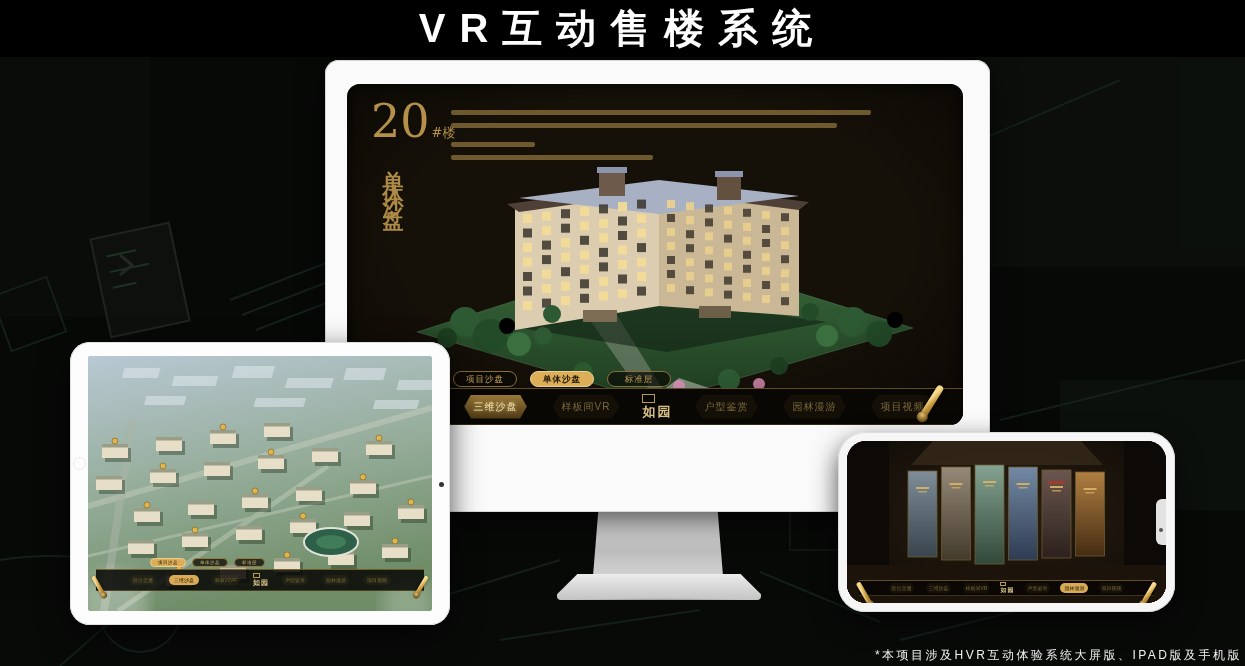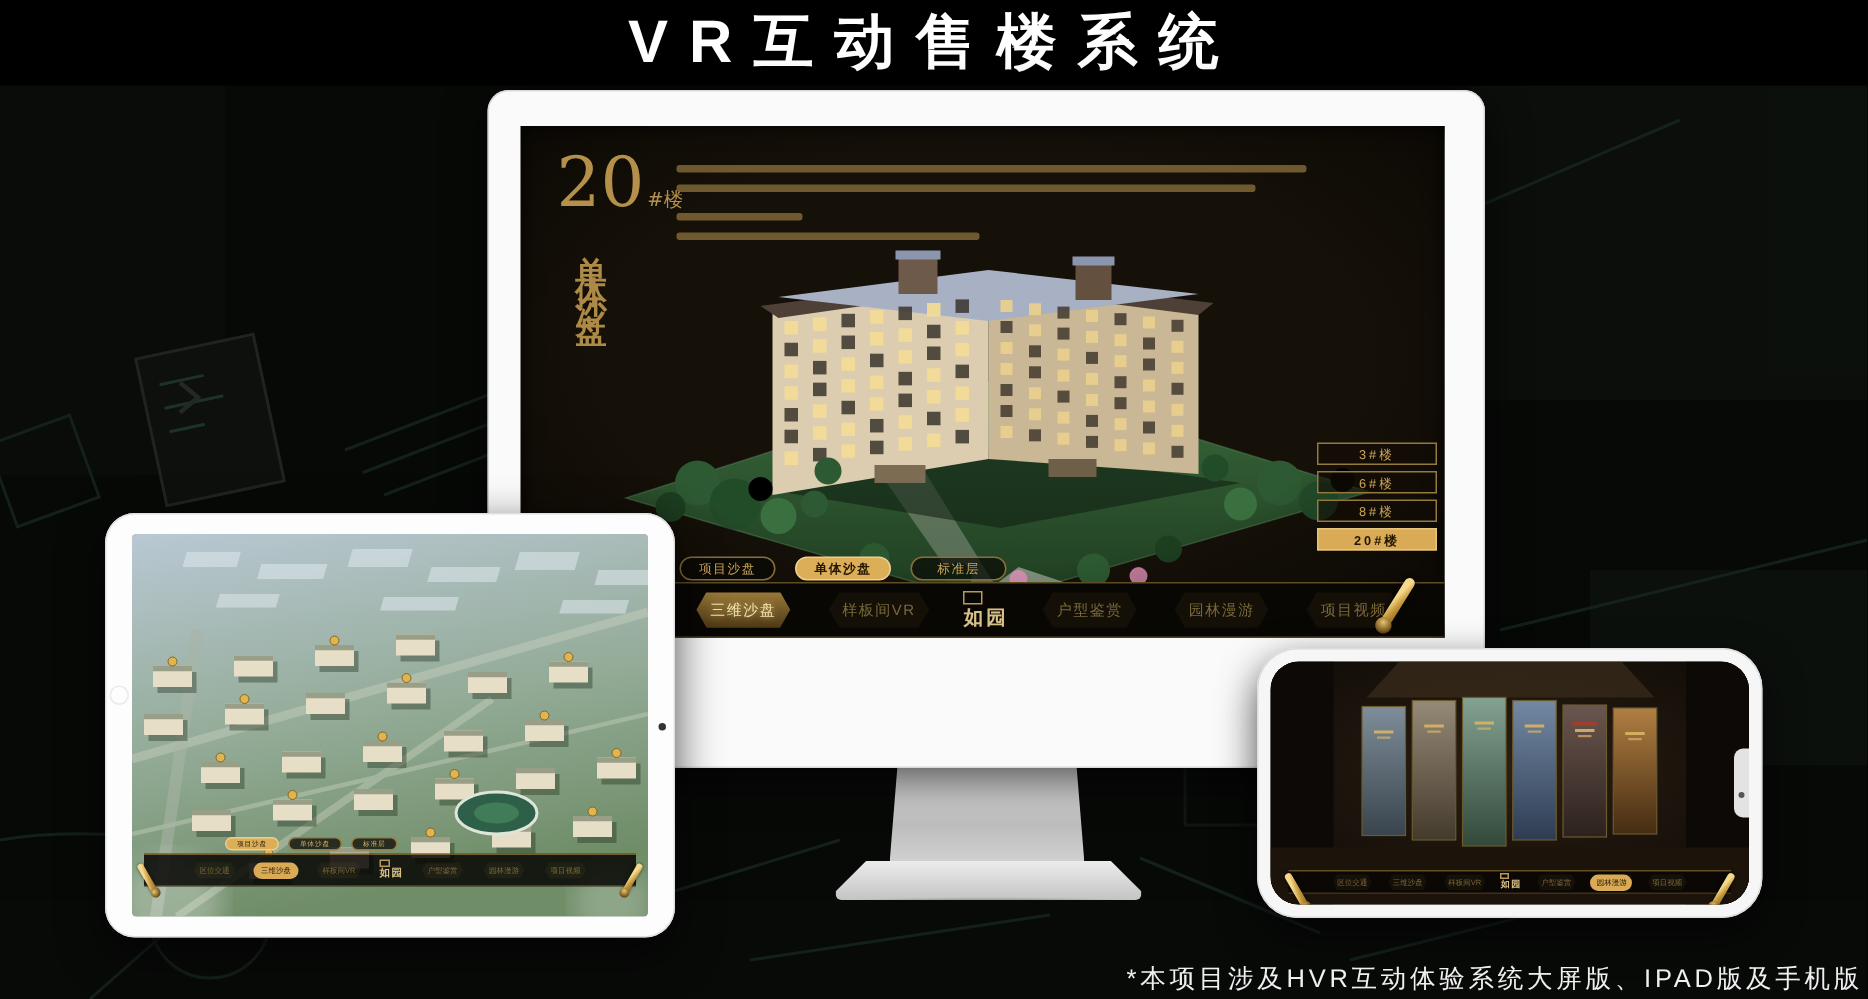--- a/index.html
+++ b/index.html
@@ -13,21 +13,21 @@
   .title-band h1{margin:0;text-align:center;color:#fff;font-size:40px;line-height:57px;
                  font-weight:700;letter-spacing:14px;}
 
   
   .bg-map{position:absolute;left:0;top:0;z-index:0;}
 
   
   .imac-body{position:absolute;left:325px;top:60px;width:665px;height:452px;background:#fafafa;
              border-radius:14px;z-index:4;box-shadow:0 8px 28px rgba(0,0,0,.65), inset 0 0 0 1px #d8d8d8;}
   .imac-screen{position:absolute;left:22px;top:24px;width:616px;height:341px;background:#151008;
-               overflow:hidden;box-shadow:inset 0 0 14px rgba(0,0,0,.8);}
+               overflow:hidden;box-shadow:inset 0 0 14px rgba(0,0,0,.8);border-radius:13px;}
   .imac-neck{position:absolute;left:593px;top:512px;width:130px;height:64px;z-index:2;
              background:linear-gradient(180deg,#e2e2e2,#bdbdbd 60%,#d2d2d2);
              clip-path:polygon(4% 0,96% 0,100% 100%,0 100%);}
   .imac-foot{position:absolute;left:557px;top:574px;width:204px;height:26px;z-index:2;
              background:linear-gradient(180deg,#ececec,#c4c4c4);
              clip-path:polygon(10% 0,90% 0,100% 78%,100% 100%,0 100%,0 78%);
              border-radius:4px;}
   .imac-foot::after{content:"";position:absolute;left:-20px;right:-20px;bottom:-8px;height:10px;
              background:radial-gradient(ellipse at center,rgba(0,0,0,.55),transparent 70%);}
 
@@ -107,21 +107,21 @@
         border-top:1px solid rgba(190,150,70,.5);border-bottom:1px solid rgba(190,150,70,.3);
         display:flex;align-items:center;justify-content:center;gap:9px;z-index:2;}
   .bar-phone .m-item{font-size:5px;padding:2px 4px;letter-spacing:0;}
   .bar-phone .m-logo{font-size:6px;letter-spacing:1px;}
   .bar-phone .seal{width:6px;height:4px;margin-bottom:1px;}
   .bar-phone .m-item.active{border-radius:8px;clip-path:none;background:#d9ab56;color:#241803;text-shadow:none;}
   .p-scroll-l{left:2px;top:-6px;transform:scale(.7) rotate(-30deg);}
   .p-scroll-r{right:2px;top:-6px;transform:scale(.7) rotate(30deg);}
 
   
-  .footnote{position:absolute;right:3px;bottom:2px;color:#f0f0f0;font-size:17px;letter-spacing:2.5px;z-index:6;}
+  .footnote{position:absolute;right:3px;bottom:2px;color:#f0f0f0;font-size:12px;letter-spacing:2.5px;z-index:6;}
 </style>
 </head>
 <body>
 
 <div class="stage">
 
   <svg class="bg-map" width="1245" height="666">
     <rect x="0" y="57" width="150" height="260" fill="#0a0c0a"></rect>
     <rect x="980" y="57" width="265" height="210" fill="#0b0e0b"></rect>
     <rect x="1180" y="60" width="65" height="190" fill="#0c100c"></rect>
@@ -319,26 +319,20 @@
         <div class="h-vert">单体沙盘</div>
       </div>
 
       <div class="para">
         <i></i>
           <i class="l2"></i>
           <i class="l3"></i>
           <i class="l4"></i>
       </div>
 
-      <div class="floors">
-        <div class="fbtn">3#楼</div>
-        <div class="fbtn">6#楼</div>
-        <div class="fbtn">8#楼</div>
-        <div class="fbtn active">20#楼</div>
-      </div>
 
       <div class="subtabs">
         <div class="pill">项目沙盘</div>
         <div class="pill active">单体沙盘</div>
         <div class="pill">标准层</div>
       </div>
 
       <div class="menubar">
         <div class="m-item">区位交通</div>
         <div class="m-item active">三维沙盘</div>

